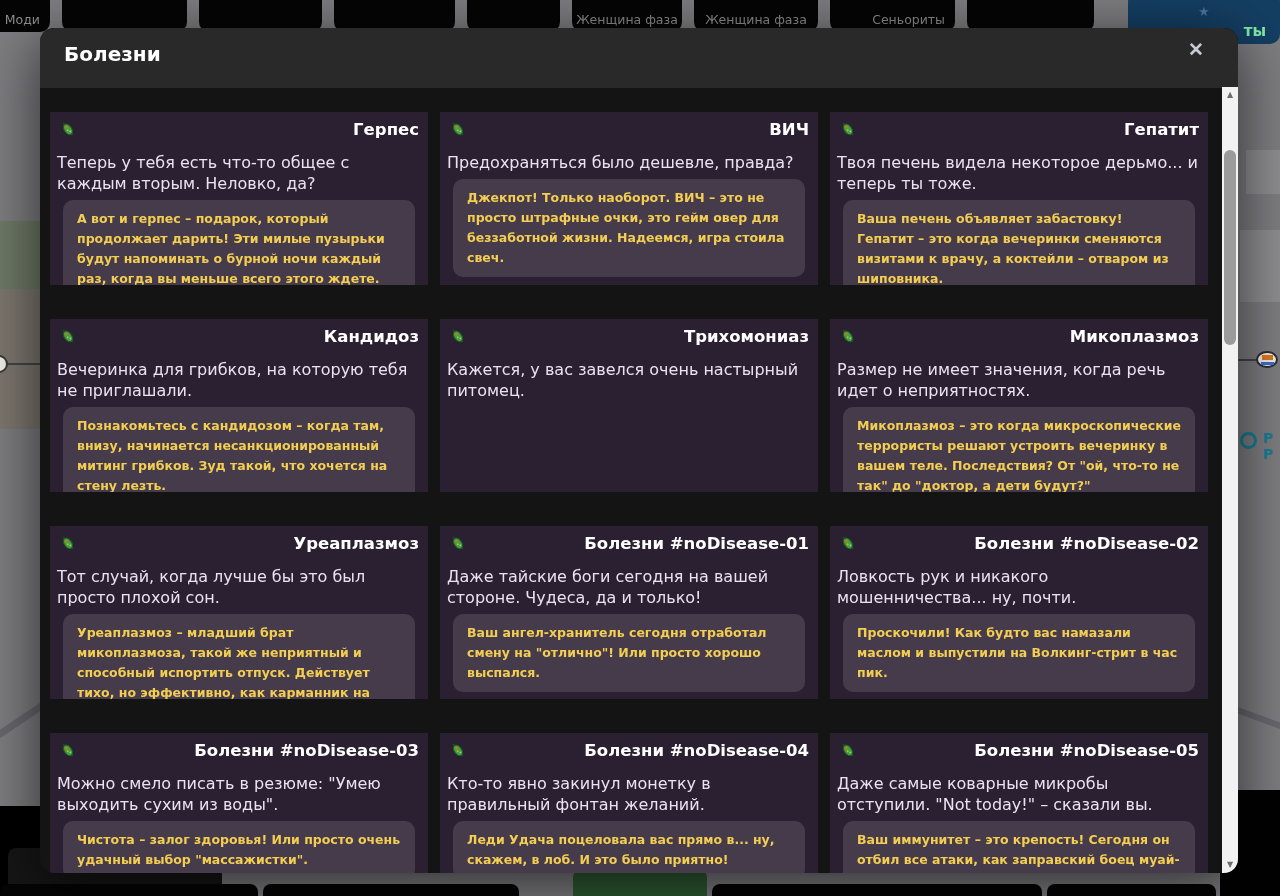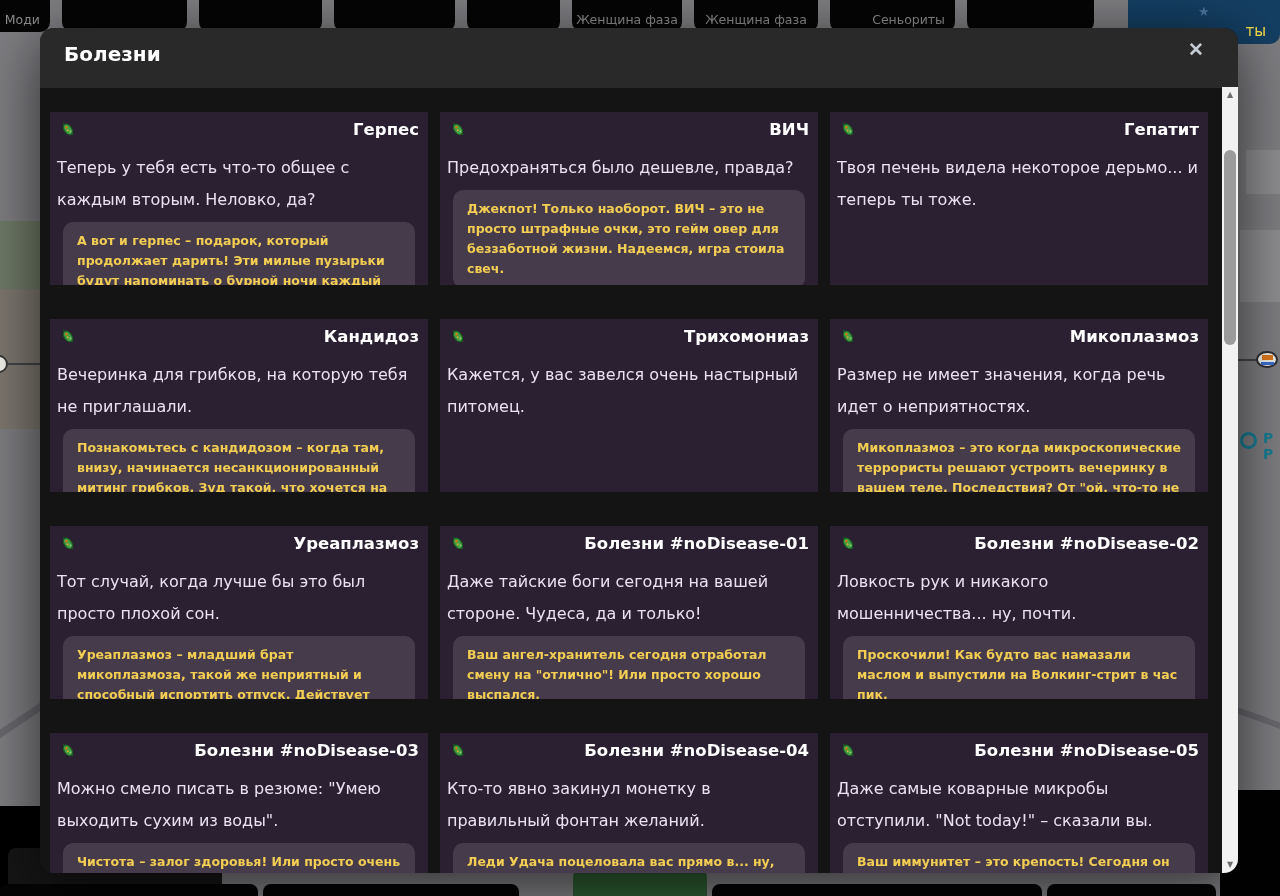--- a/index.html
+++ b/index.html
@@ -21,21 +21,21 @@
   .logo-letter { position:absolute; color:#177e95; font-weight:bold; font-size:14px; }
 
   
   .top-tab { position:absolute; top:-16px; height:48px; background:#050505; border-radius:10px;
              color:#8f8f8f; font-size:12.5px; display:flex; align-items:flex-end; justify-content:center;
              padding-bottom:5px; }
   .top-tab.align-r { justify-content:flex-end; padding-right:10px; }
   .btn-blue { position:absolute; left:1128px; top:-8px; width:152px; height:52px; background:#143f63;
               border-radius:10px; }
   .btn-blue .star { position:absolute; left:70px; top:12px; color:#4d77a0; font-size:13px; }
-  .btn-blue .clip-label { position:absolute; right:14px; bottom:4px; color:#fde047; font-weight:normal; font-size:15px; }
+  .btn-blue .clip-label { position:absolute; right:14px; bottom:4px; color:#86efac; font-weight:bold; font-size:15px; }
 
   
   .bl-panel { position:absolute; left:0; top:806px; width:218px; height:90px; background:#000;
               border-radius:0 12px 0 0; }
   .bl-panel-inner { position:absolute; left:8px; top:42px; width:214px; height:44px; background:#161616; border-radius:8px; }
   .br-panel { position:absolute; left:1220px; top:790px; width:60px; height:106px; background:#020202; border-radius:10px 0 0 0; }
   .bottom-tab { position:absolute; top:884px; height:12px; background:#050505; border-radius:8px 8px 0 0; }
   .btn-green { position:absolute; left:573px; top:870px; width:134px; height:26px; background:#2e5c33; border-radius:7px 7px 0 0; }
 
   
@@ -48,21 +48,21 @@
                  color:#c6ccd4; font-size:19px; font-weight:bold; cursor:pointer; line-height:28px; text-align:center; }
 
   
   .grid { position:absolute; left:10px; top:60px; width:1158px;
           display:grid; grid-template-columns:repeat(3,378px); column-gap:12px; row-gap:10px;
           grid-auto-rows:197px; }
   .card { background:#2b2031; padding:8px 7px 0 7px; overflow:hidden;margin-top:24px; }
   .card-head { display:flex; align-items:flex-start; height:24px; }
   .mic { width:16px; height:18px; margin-left:3px; flex:0 0 auto; }
   .card-title { flex:1; text-align:right; color:#ffffff; font-weight:bold; font-size:16.5px; padding-right:2px; }
-  .card-desc { margin-top:8px; color:#eae2f3; font-size:16px; line-height:32px; }
+  .card-desc { margin-top:8px; color:#eae2f3; font-size:16px; line-height:21px; }
   .card-quote { margin:6px 6px 0 6px; background:#463b4b; border-radius:10px; padding:9px 14px;
                 color:#f3ce52; font-weight:bold; font-size:12.5px; line-height:20px; }
 
   
   .scrollbar { position:absolute; left:1182px; top:59px; width:16px; height:786px; background:#f2f2f2; }
   .scroll-arrow { position:absolute; left:0; width:16px; height:14px; color:#6d6d6d; font-size:8px;
                   text-align:center; line-height:14px; cursor:pointer; }
   .scroll-arrow.up { top:1px; }
   .scroll-arrow.down { bottom:1px; }
   .scroll-thumb { position:absolute; left:2px; top:63px; width:12px; height:195px; background:#9b9b9b;
@@ -169,20 +169,21 @@
     </div>
 
     <div class="card">
       <div class="card-head">
           <svg class="mic" viewBox="0 0 20 20">
             <use href="#microbe-shape"></use>
           </svg>
           <span class="card-title">Гепатит</span>
         </div>
       <div class="card-desc">Твоя печень видела некоторое дерьмо... и теперь ты тоже.</div>
+      <div class="card-quote">Ваша печень объявляет забастовку! Гепатит – это когда вечеринки сменяются визитами к врачу, а коктейли – отваром из шиповника.</div>
     </div>
 
     <div class="card">
       <div class="card-head">
           <svg class="mic" viewBox="0 0 20 20">
             <use href="#microbe-shape"></use>
           </svg>
           <span class="card-title">Кандидоз</span>
         </div>
       <div class="card-desc">Вечеринка для грибков, на которую тебя не приглашали.</div>

